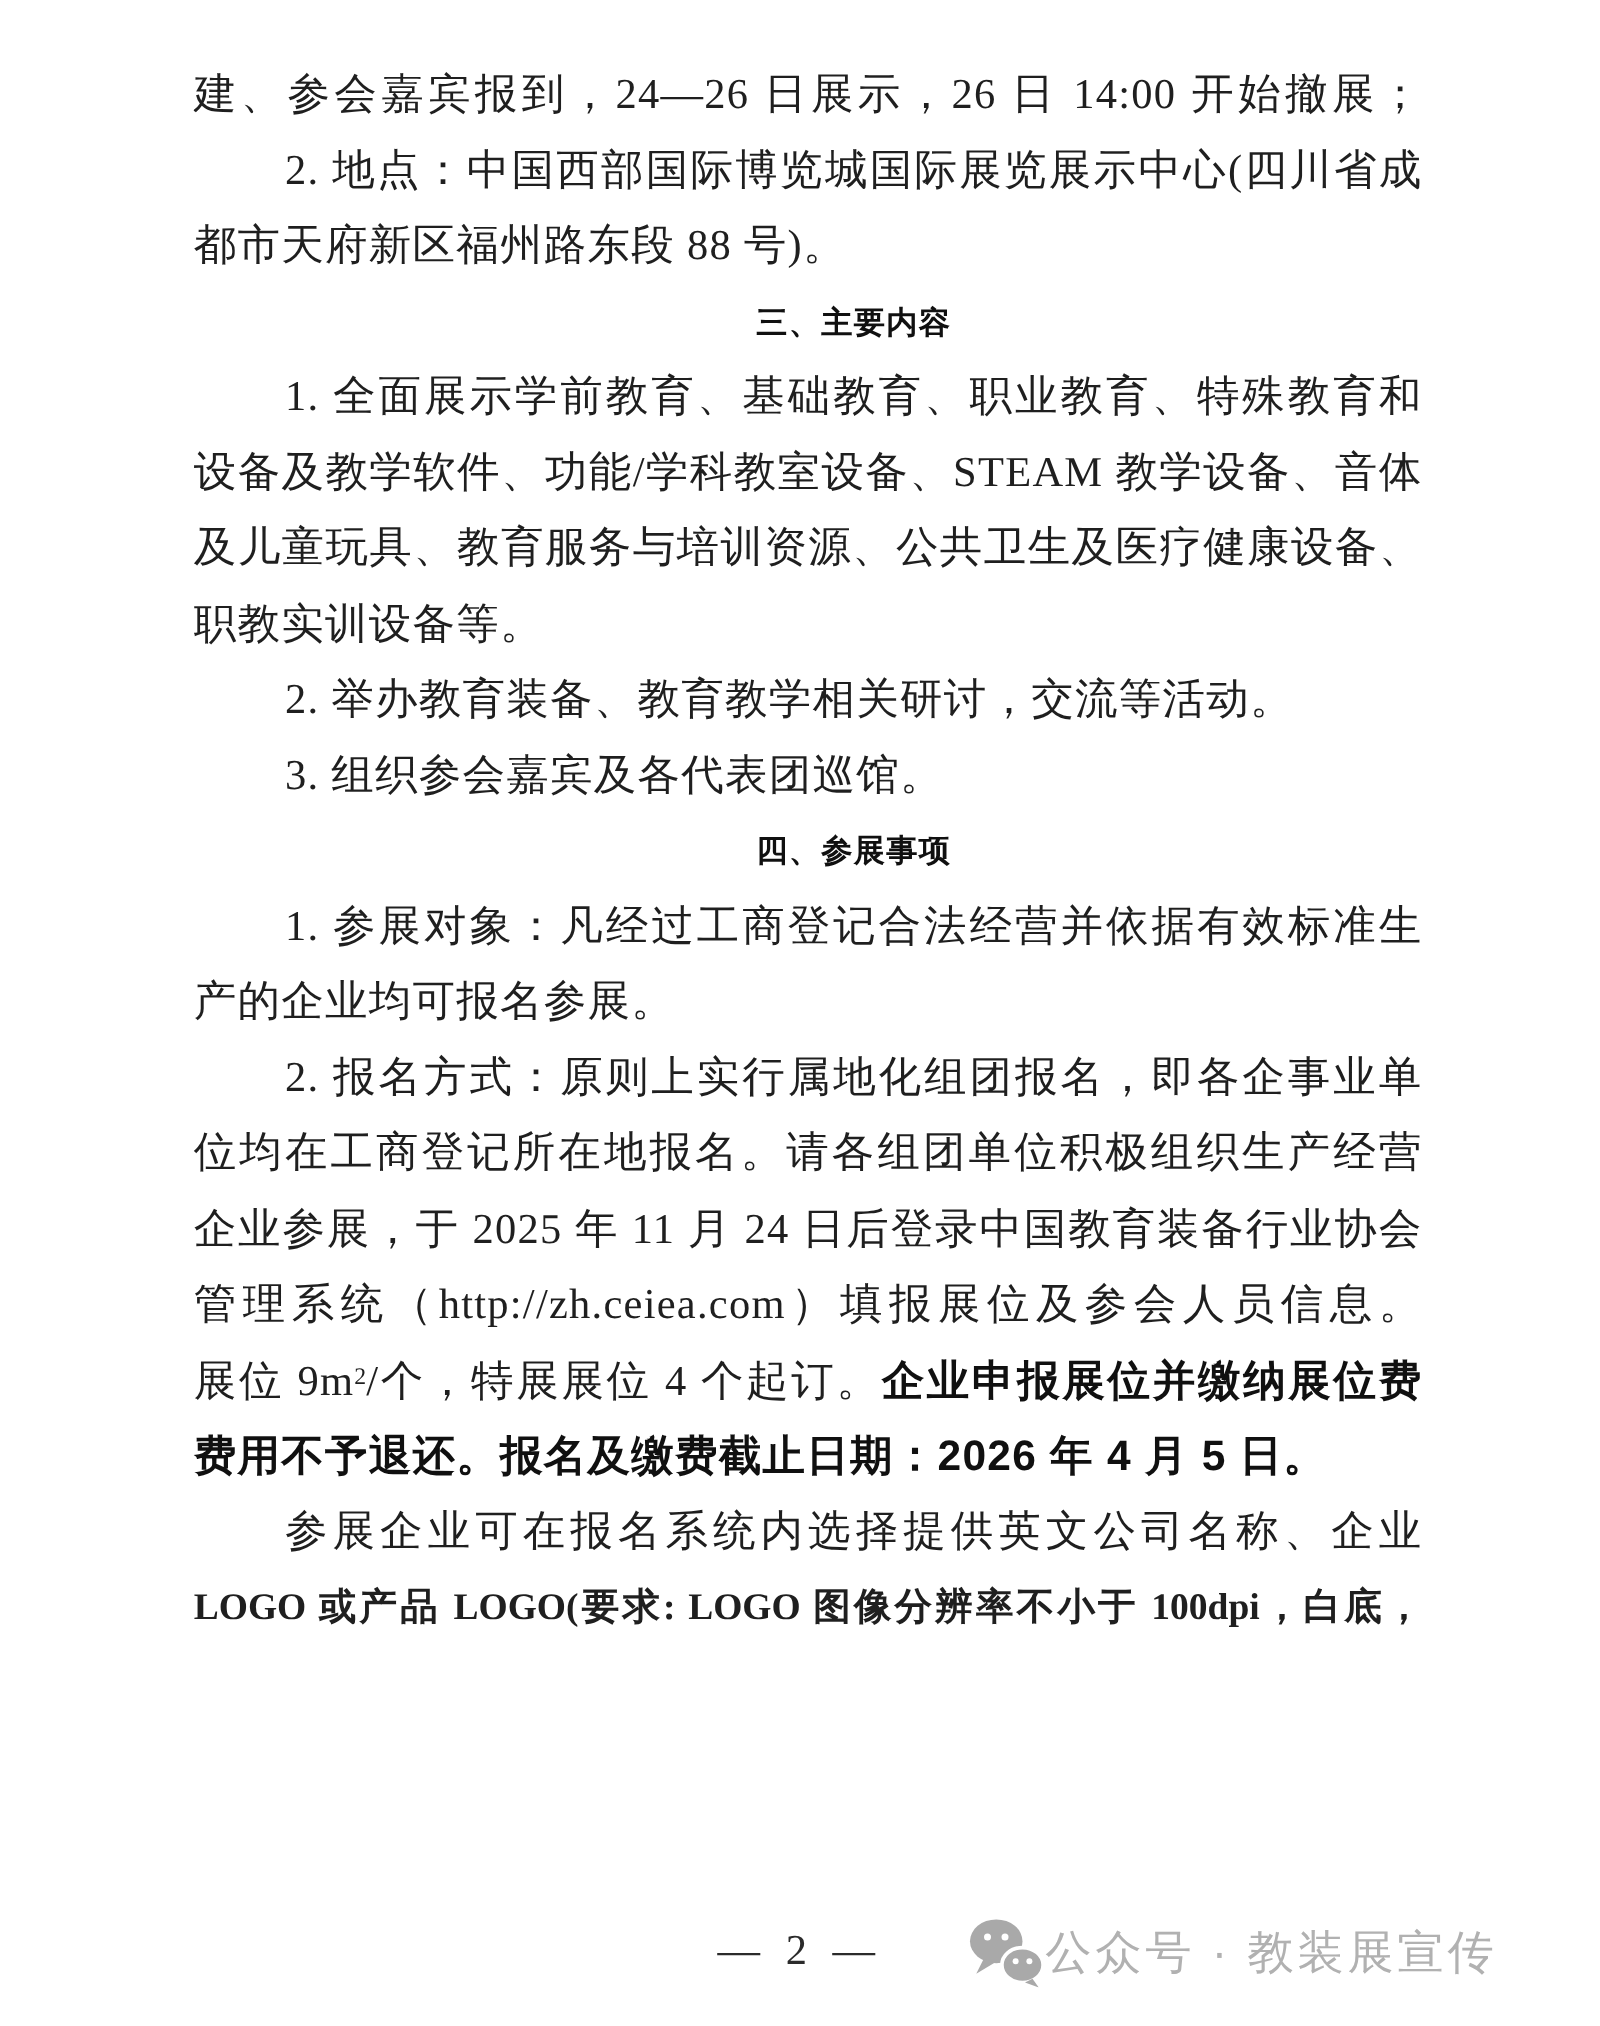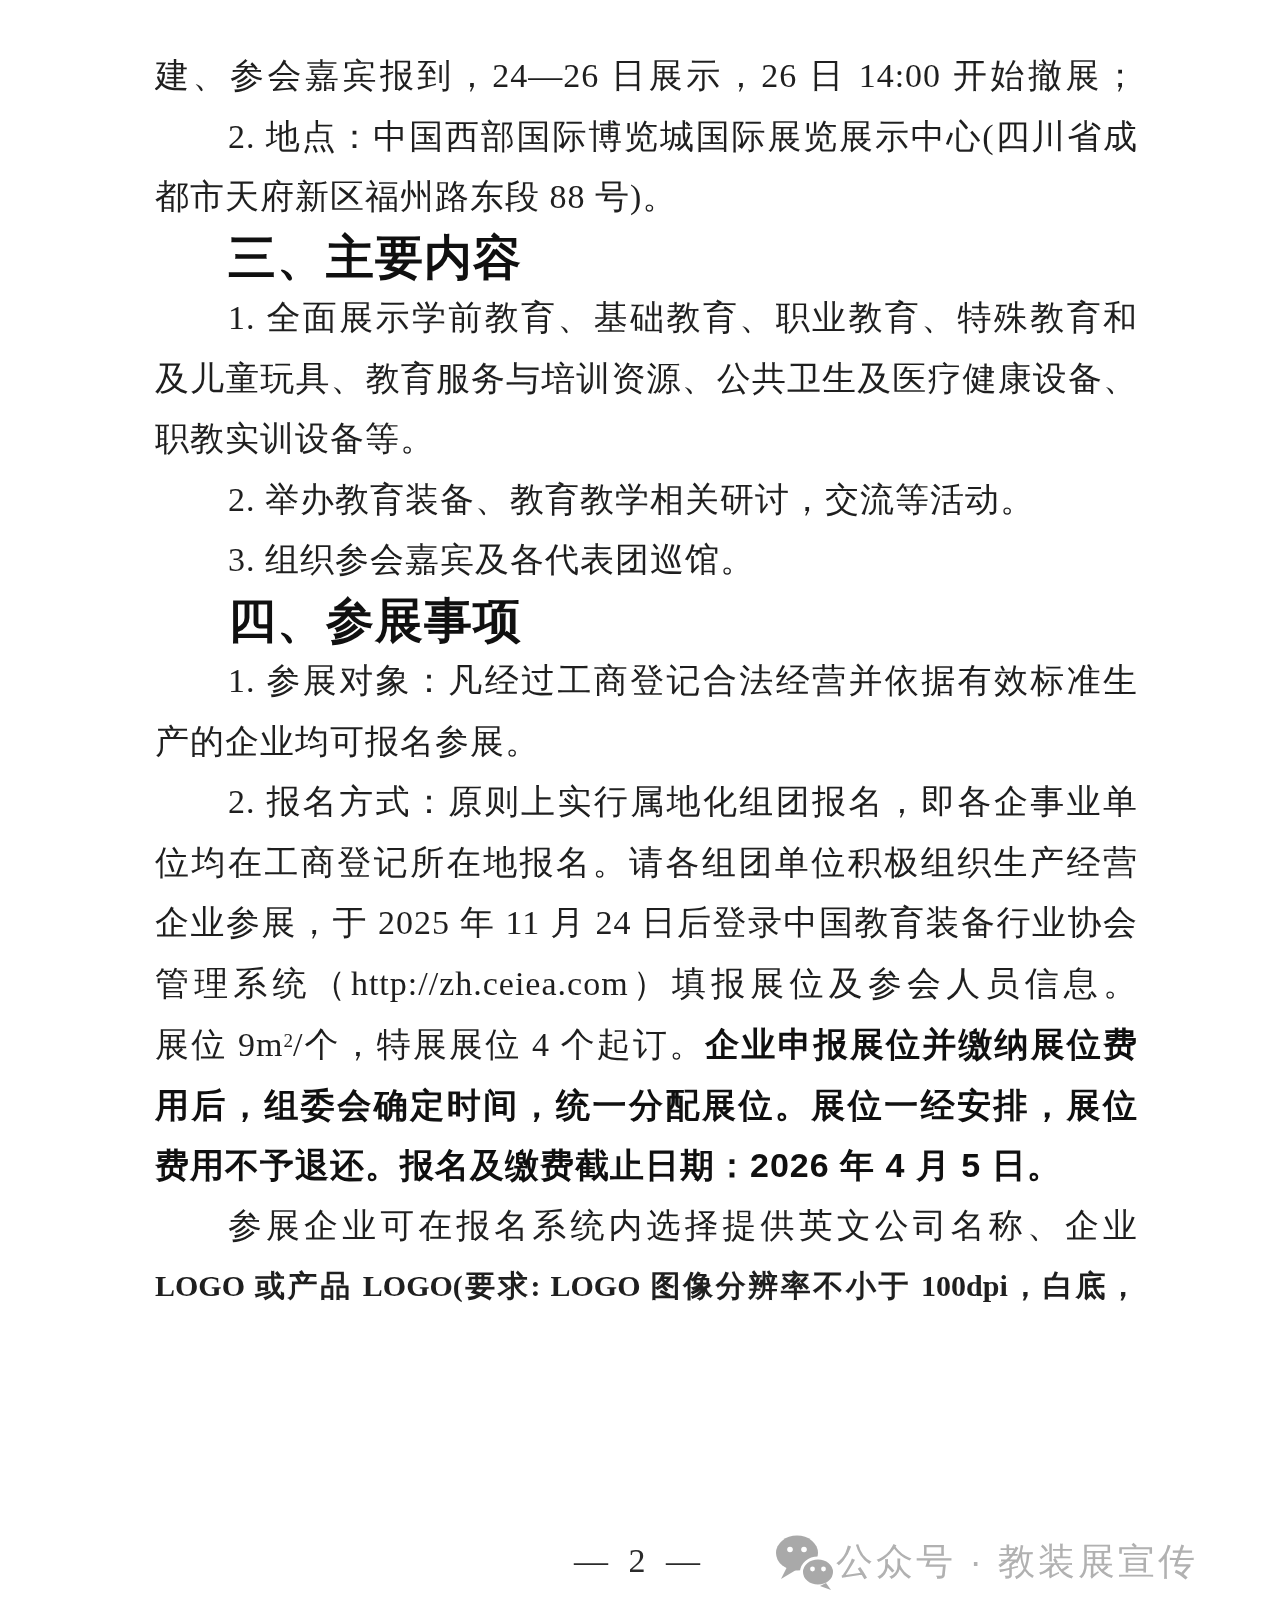--- a/index.html
+++ b/index.html
@@ -29,21 +29,21 @@
     text-align-last:justify;
     text-justify:inter-character;
   }
   .line.indent{padding-left:73px;}
   .line.tight{font-size:30px;letter-spacing:0;font-weight:bold;}
   .line .bold{
     font-family:"Liberation Sans","DejaVu Sans",sans-serif;
     font-weight:700;
     color:#101010;
   }
-  .line.heading{font-size:48px;}
+  .line.heading{font-size:25px;text-align:center;}
   sup{font-size:19px;line-height:0;vertical-align:9px;letter-spacing:0;}
   .footer-num{
     position:absolute;
     left:500px;top:1542px;width:280px;
     text-align:center;
     font-size:34px;
     letter-spacing:6px;
     color:#2b2b2b;
   }
   .watermark{
@@ -62,33 +62,33 @@
 <body>
 
 <div class="page">
 
   <div class="content">
       <div class="line justify"><span>建、参会嘉宾报到，24—26 日展示，26 日 14:00 开始撤展；</span></div>
       <div class="line justify indent"><span>2. 地点：中国西部国际博览城国际展览展示中心(四川省成</span></div>
       <div class="line"><span>都市天府新区福州路东段 88 号)。</span></div>
       <div class="line indent heading"><span class="bold">三、主要内容</span></div>
       <div class="line justify indent"><span>1. 全面展示学前教育、基础教育、职业教育、特殊教育和</span></div>
+      <div class="line justify"><span>设备及教学软件、功能/学科教室设备、STEAM 教学设备、音体</span></div>
       <div class="line justify"><span>及儿童玩具、教育服务与培训资源、公共卫生及医疗健康设备、</span></div>
       <div class="line"><span>职教实训设备等。</span></div>
       <div class="line indent"><span>2. 举办教育装备、教育教学相关研讨，交流等活动。</span></div>
       <div class="line indent"><span>3. 组织参会嘉宾及各代表团巡馆。</span></div>
       <div class="line indent heading"><span class="bold">四、参展事项</span></div>
       <div class="line justify indent"><span>1. 参展对象：凡经过工商登记合法经营并依据有效标准生</span></div>
       <div class="line"><span>产的企业均可报名参展。</span></div>
       <div class="line justify indent"><span>2. 报名方式：原则上实行属地化组团报名，即各企事业单</span></div>
       <div class="line justify"><span>位均在工商登记所在地报名。请各组团单位积极组织生产经营</span></div>
       <div class="line justify"><span>企业参展，于 2025 年 11 月 24 日后登录中国教育装备行业协会</span></div>
       <div class="line justify"><span>管理系统（http://zh.ceiea.com）填报展位及参会人员信息。</span></div>
       <div class="line justify"><span>展位 9m</span><sup>2</sup><span>/个，特展展位 4 个起订。</span><span class="bold">企业申报展位并缴纳展位费</span></div>
-      <div class="line justify"><span class="bold">用后，组委会确定时间，统一分配展位。展位一经安排，展位</span></div>
       <div class="line"><span class="bold">费用不予退还。报名及缴费截止日期：2026 年 4 月 5 日。</span></div>
       <div class="line justify indent"><span>参展企业可在报名系统内选择提供英文公司名称、企业</span></div>
       <div class="line justify tight"><span>LOGO 或产品 LOGO(要求: LOGO 图像分辨率不小于 100dpi，白底，</span></div>
     </div>
 
   <div class="footer-num">— 2 —</div>
 
   <div class="watermark">
     <span>
       <svg width="62" height="56" viewBox="0 0 62 56" xmlns="http://www.w3.org/2000/svg">

